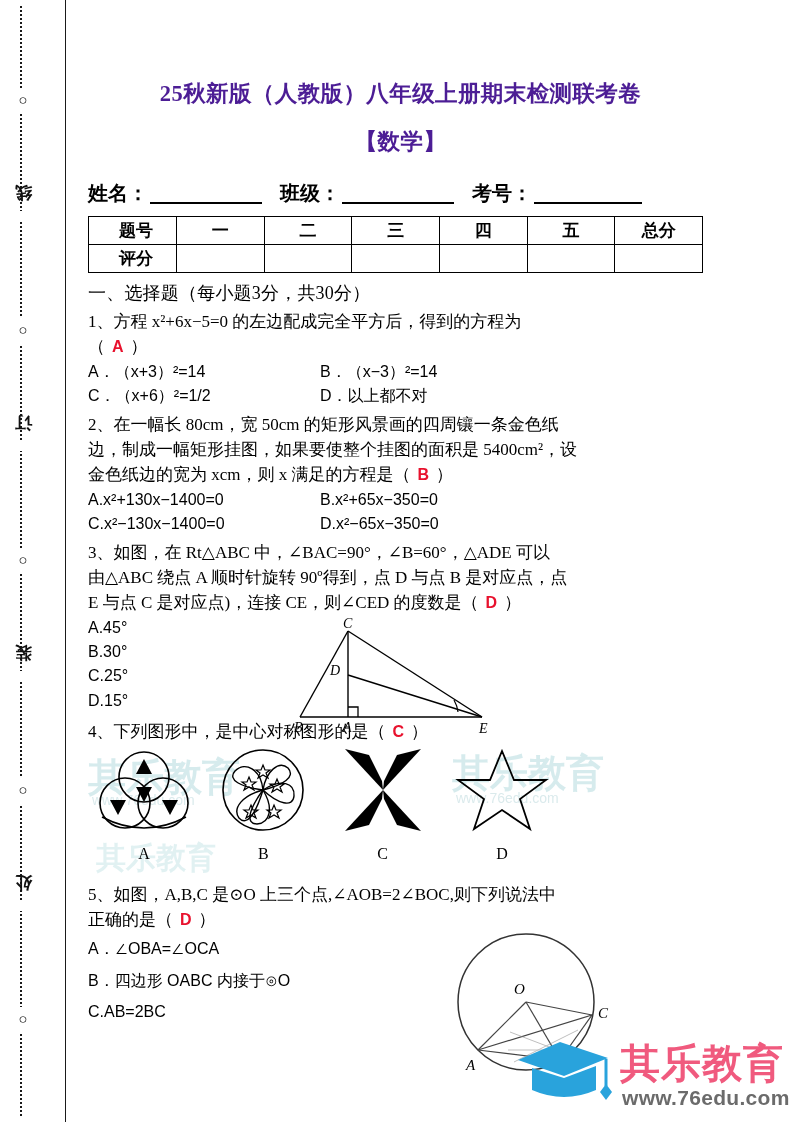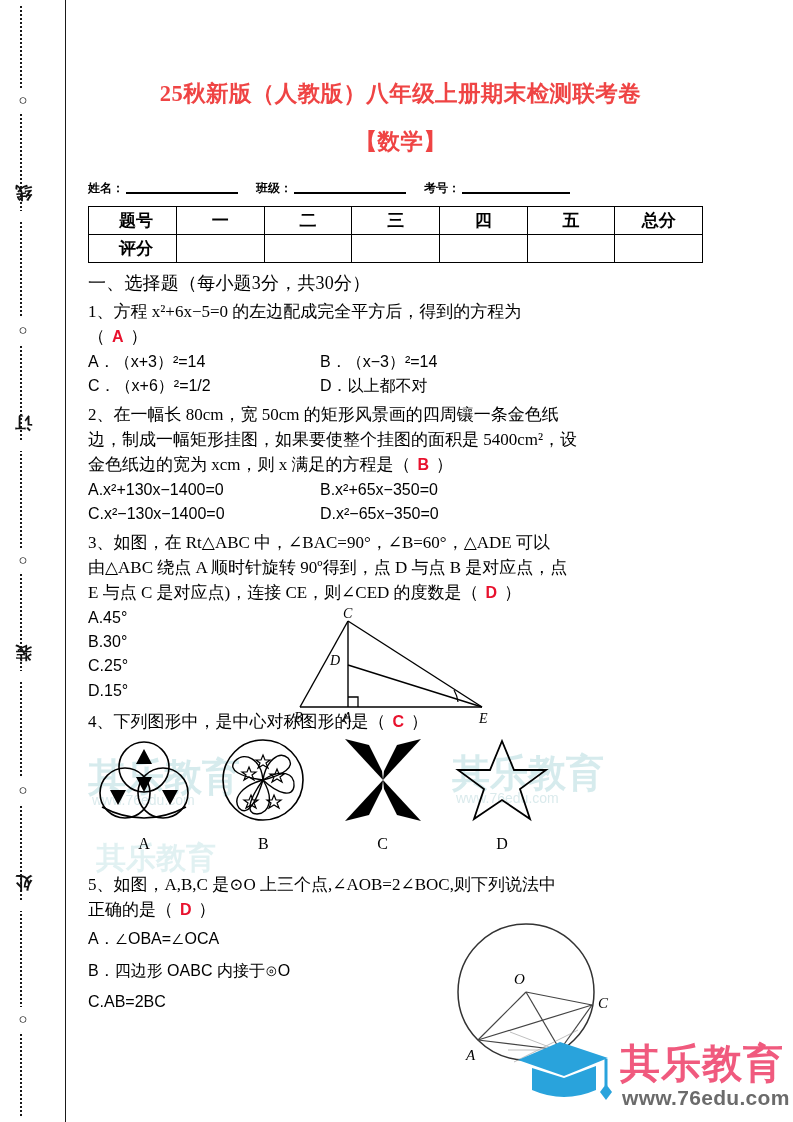--- a/index.html
+++ b/index.html
@@ -72,38 +72,38 @@
     left: 88px;
     top: 0;
     width: 625px;
     height: 1122px;
   }
 
   .doc-title {
     text-align: center;
     font-size: 22.5px;
     font-weight: bold;
-    color: #ef4444;
+    color: #4c1d95;
     letter-spacing: 0.4px;
     line-height: 1.42;
   }
   .doc-title .l1 { margin-top: 78px; }
   .doc-title .l2 { margin-top: 16px; }
 
   
   .id-row {
     margin-top: 22px;
     display: flex;
     align-items: flex-end;
     font-size: 18px;
     font-weight: bold;
     white-space: nowrap;
   }
   .id-field { display: flex; align-items: flex-end; }
-  .id-label { font-size: 12px; font-weight: bold; }
+  .id-label { font-size: 20px; font-weight: bold; }
   .id-blank {
     display: inline-block;
     border-bottom: 2px solid #000;
     margin: 0 4px 3px 2px;
   }
   .blank-name { width: 112px; }
   .blank-class { width: 112px; }
   .blank-id { width: 108px; }
   .id-gap { width: 14px; }
 

